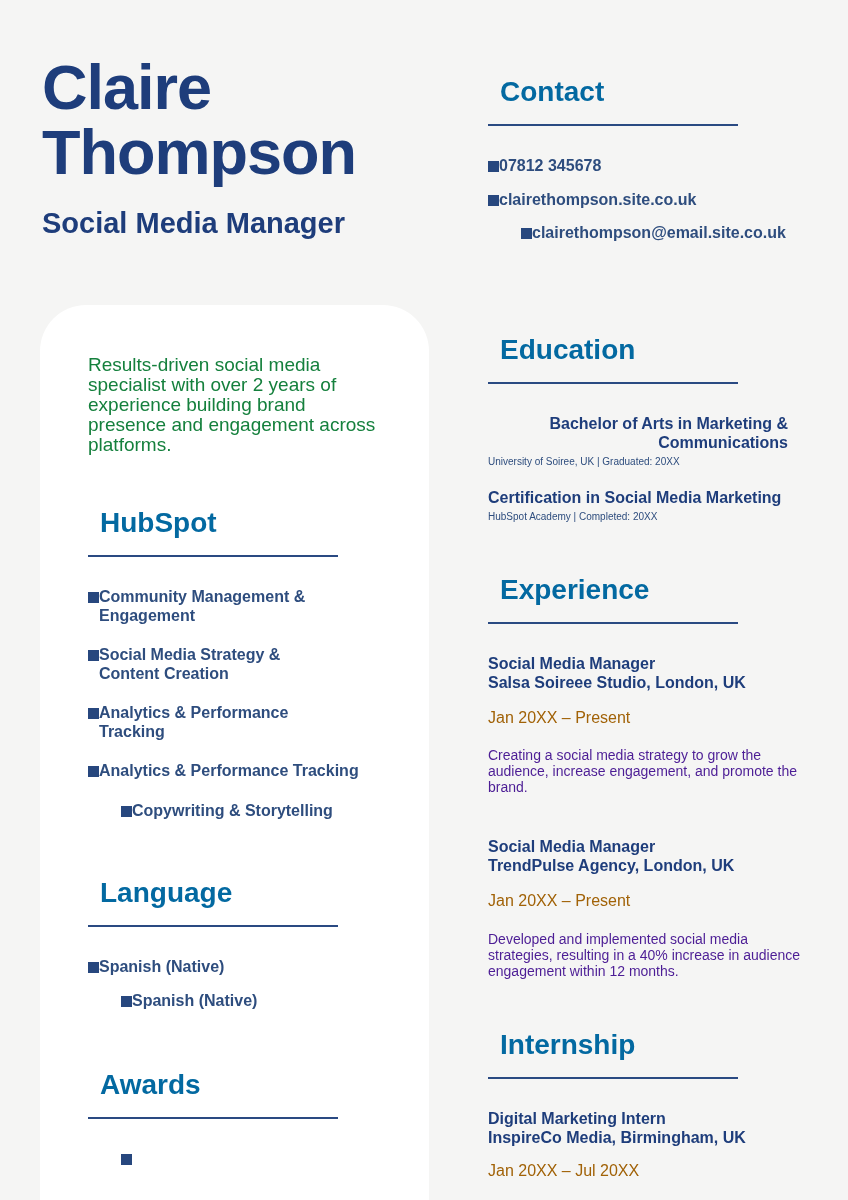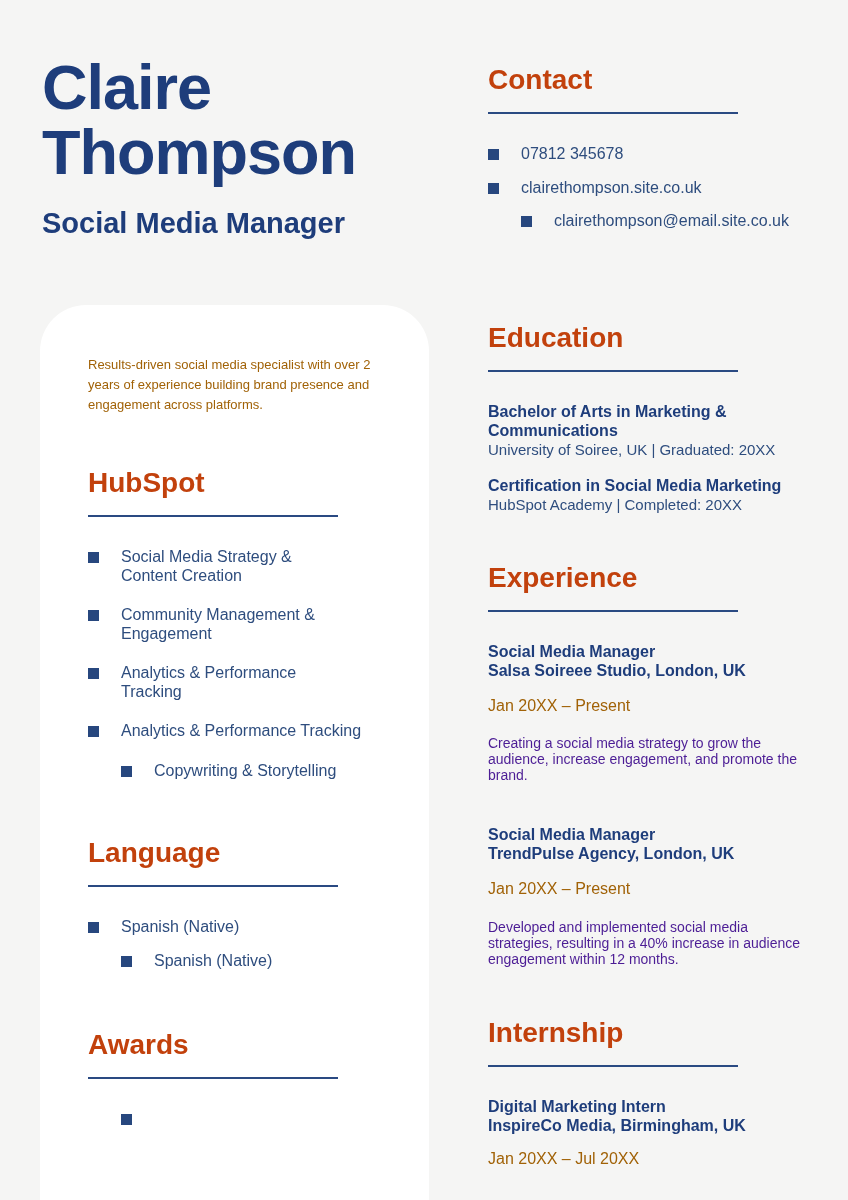--- a/index.html
+++ b/index.html
@@ -44,57 +44,57 @@
     top: 305px;
     width: 389px;
     height: 895px;
     background: #ffffff;
     border-radius: 46px 46px 0 0;
     padding: 50px 40px 0 48px;
   }
   .summary {
     margin: 0;
     width: 292px;
-    font-size: 13px;
+    font-size: 19px;
     line-height: 20px;
-    color: #a16207;
+    color: #15803d;
   }
 
   
   .sec-title {
-    margin: 0;
+    margin: 12px;
     font-size: 28px;
     line-height: 32px;
     font-weight: 700;
-    color: #c2410c;
+    color: #0369a1;
   }
   .rule {
     width: 250px;
     height: 0;
     border-bottom: 2px solid #2a4a82;
     margin-top: 16px;
   }
 
   
   .blist { list-style: none; margin: 31px 0 0 0; padding: 0; }
   .blist li {
     display: flex;
-    gap: 22px;
     margin-bottom: 21px;
     font-size: 16px;
     line-height: 18.5px;
+    font-weight: bold;
   }
   .blist li:last-child { margin-bottom: 0; padding-left: 33px; }
   .blist.tight li { margin-bottom: 15px; }
   .sq { flex: none; width: 11px; height: 11px; margin-top: 4px; background: #27477e; }
 
   .w200 { max-width: 200px; display: inline-block; }
   .w205 { max-width: 205px; display: inline-block; }
   .w225 { max-width: 225px; display: inline-block; }
-  .w300 { max-width: 300px; display: inline-block; }
+  .w300 { max-width: 300px; display: inline-block; text-align: right; }
   .nowrap { white-space: nowrap; }
 
   
   .sec-skills   { margin-top: 52px; }
   .sec-language { margin-top: 57px; }
   .sec-awards   { margin-top: 59px; }
 
   
   .right-col { position: absolute; left: 488px; top: 64px; width: 335px; }
   .sec-education  { margin-top: 91px; }
@@ -102,21 +102,21 @@
   .sec-internship { margin-top: 50px; }
 
   .entries { margin-top: 30px; }
   .entry + .entry { margin-top: 17px; }
   .entry-title {
     font-size: 16px;
     line-height: 19px;
     font-weight: 700;
     color: #1e3d7b;
   }
-  .entry-detail { font-size: 15px; line-height: 19.5px; color: #2e4d7e; }
+  .entry-detail { font-size: 10px; line-height: 19.5px; color: #2e4d7e; }
 
   .job { margin-top: 30px; }
   .job + .job { margin-top: 42px; }
   .job-date { margin-top: 16px; font-size: 16px; line-height: 19.5px; color: #a16207; }
   .job-desc {
     margin: 20px 0 0 0;
     width: 322px;
     font-size: 14px;
     line-height: 16px;
     color: #4c1d95;
@@ -139,25 +139,25 @@
   <aside class="card">
 
     <p class="summary">Results-driven social media specialist with over 2 years of experience building brand presence and engagement across platforms.</p>
 
     <section class="sec-skills">
       <h2 class="sec-title">HubSpot</h2>
       <div class="rule"></div>
       <ul class="blist">
         <li>
           <span class="sq"></span>
+          <span class="w225">Community Management &amp; Engagement</span>
+        </li>
+        <li>
+          <span class="sq"></span>
           <span class="w205">Social Media Strategy &amp; Content Creation</span>
-        </li>
-        <li>
-          <span class="sq"></span>
-          <span class="w225">Community Management &amp; Engagement</span>
         </li>
         <li>
           <span class="sq"></span>
           <span class="w200">Analytics &amp; Performance Tracking</span>
         </li>
         <li>
           <span class="sq"></span>
           <span class="nowrap">Analytics &amp; Performance Tracking</span>
         </li>
         <li>

